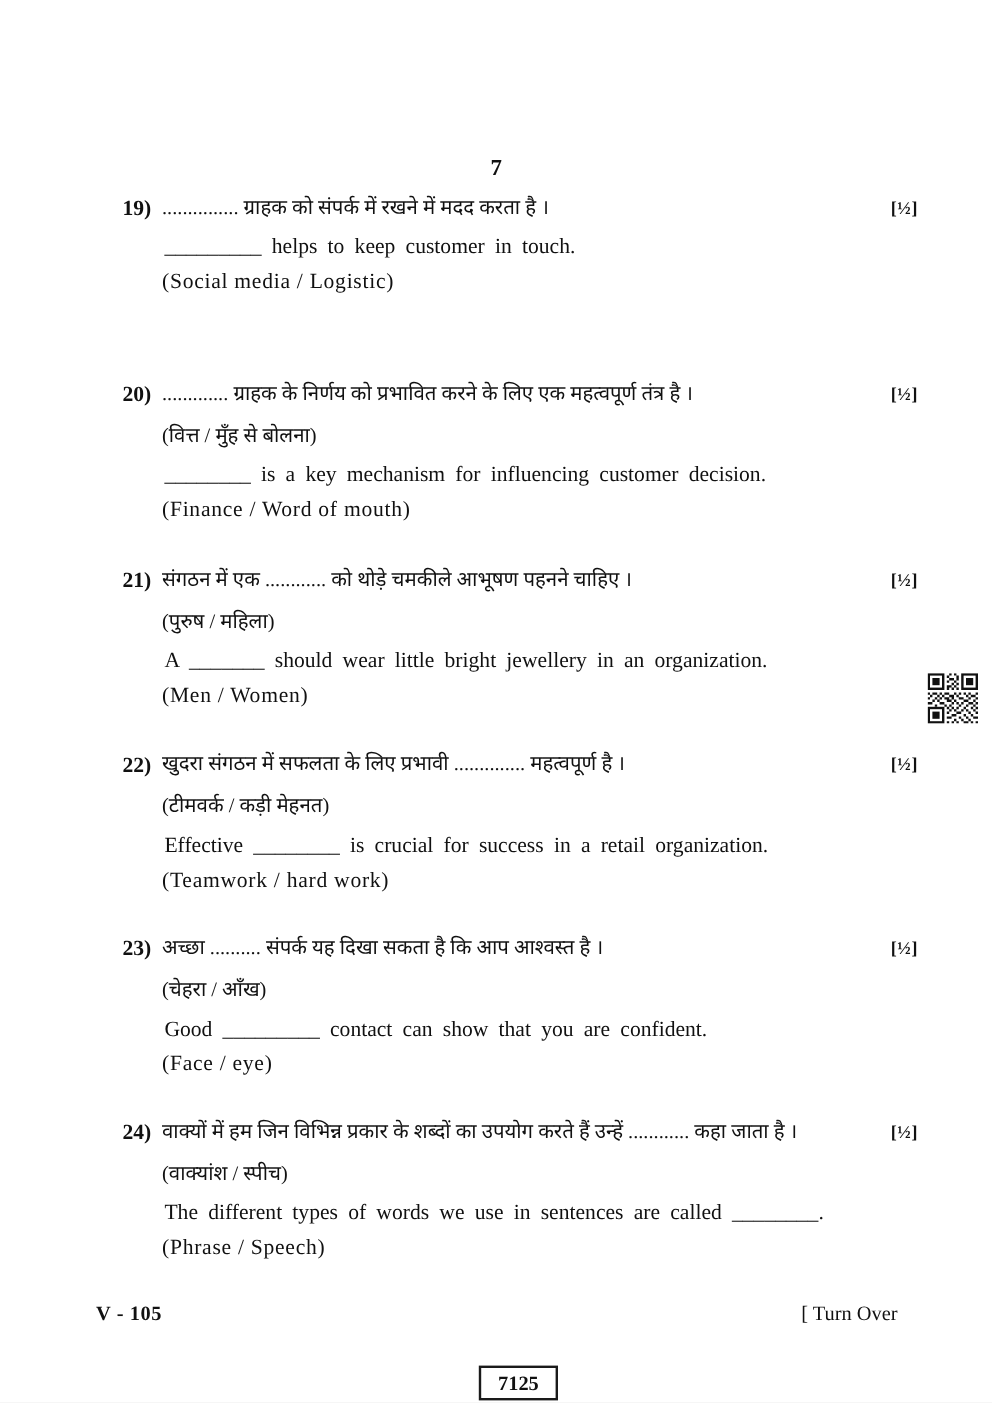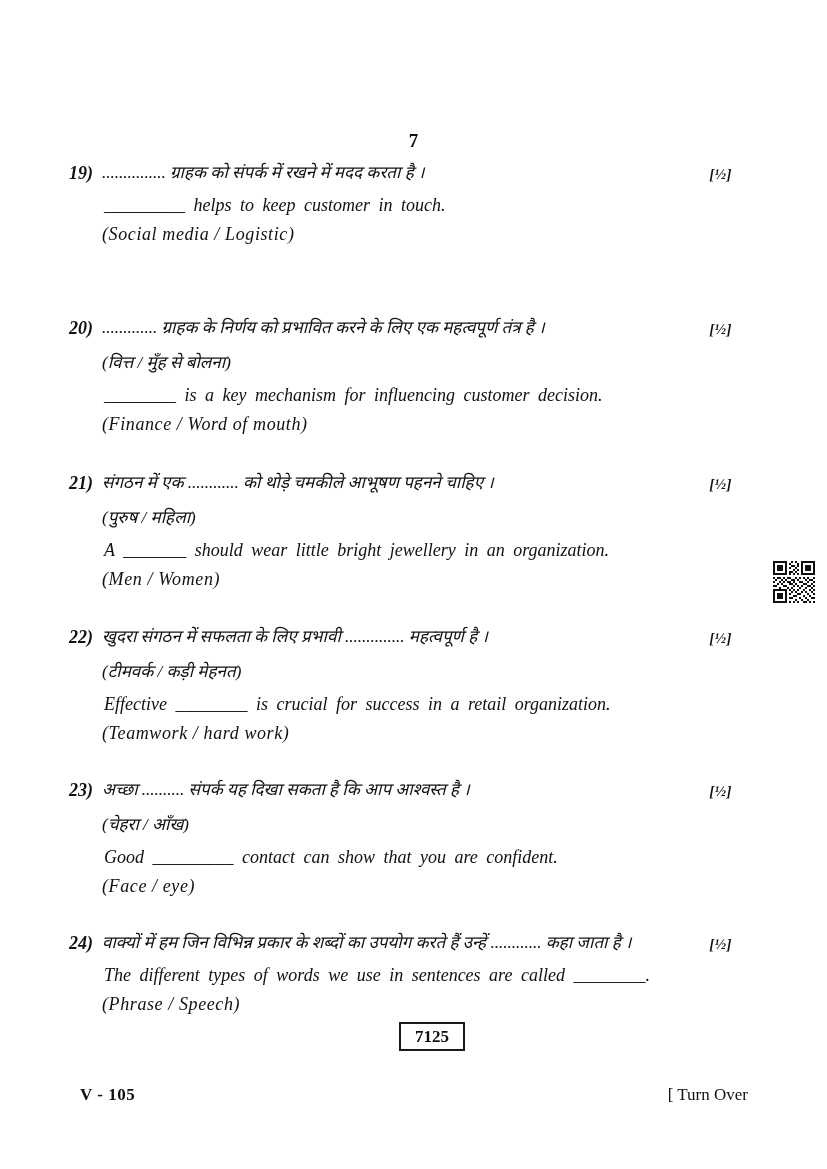--- a/index.html
+++ b/index.html
@@ -11,21 +11,21 @@
     font-family:"Liberation Serif","DejaVu Serif",serif;
     color:#111;
     overflow:hidden;
   }
   .page-number{
     position:absolute;top:130px;left:0;right:0;
     text-align:center;
     font-size:19px;font-weight:bold;
   }
   .question{
-    position:absolute;left:69px;width:663px;font-style:italic;
+    position:absolute;left:102px;width:663px;
   }
   .qline{
     position:relative;
     display:flex;align-items:flex-start;
     line-height:26px;
   }
   .qnum{
     flex:0 0 33px;
     font-size:18px;font-weight:bold;
   }
@@ -59,21 +59,21 @@
   }
   .qr{
     position:absolute;left:773px;top:561px;
     width:42px;height:42px;
   }
   .footer-left{
     position:absolute;left:80px;top:1085px;
     font-size:17px;font-weight:bold;letter-spacing:0.5px;
   }
   .footer-box{
-    position:absolute;left:399px;top:1022px;
+    position:absolute;left:399px;top:1138px;
     border:2px solid #1a1a1a;
     padding:0 14px;
     font-size:17px;font-weight:bold;
     line-height:25px;
   }
   .footer-right{
     position:absolute;right:79px;top:1085px;
     font-size:17px;font-weight:normal;
   }
 </style>
@@ -137,20 +137,21 @@
     <div class="english-line">Good _________ contact can show that you are confident.</div>
     <div class="english-options">(Face / eye)</div>
   </div>
 
   <div class="question" style="top:930px">
     <div class="qline">
       <span class="qnum">24)</span>
       <span class="qtext">वाक्यों में हम जिन विभिन्न प्रकार के शब्दों का उपयोग करते हैं उन्हें ............ कहा जाता है ।</span>
       <span class="marks">[½]</span>
     </div>
+    <div class="subline hindi-options">(वाक्यांश / स्पीच)</div>
     <div class="english-line">The different types of words we use in sentences are called ________.</div>
     <div class="english-options">(Phrase / Speech)</div>
   </div>
 
   <svg class="qr" viewBox="0 0 42 42" aria-hidden="true">
     <rect x="0" y="0" width="42" height="42" fill="#fff"></rect>
 
     <rect x="0" y="0" width="14" height="14" fill="#111"></rect>
     <rect x="2" y="2" width="10" height="10" fill="#fff"></rect>
     <rect x="4" y="4" width="6" height="6" fill="#111"></rect>

